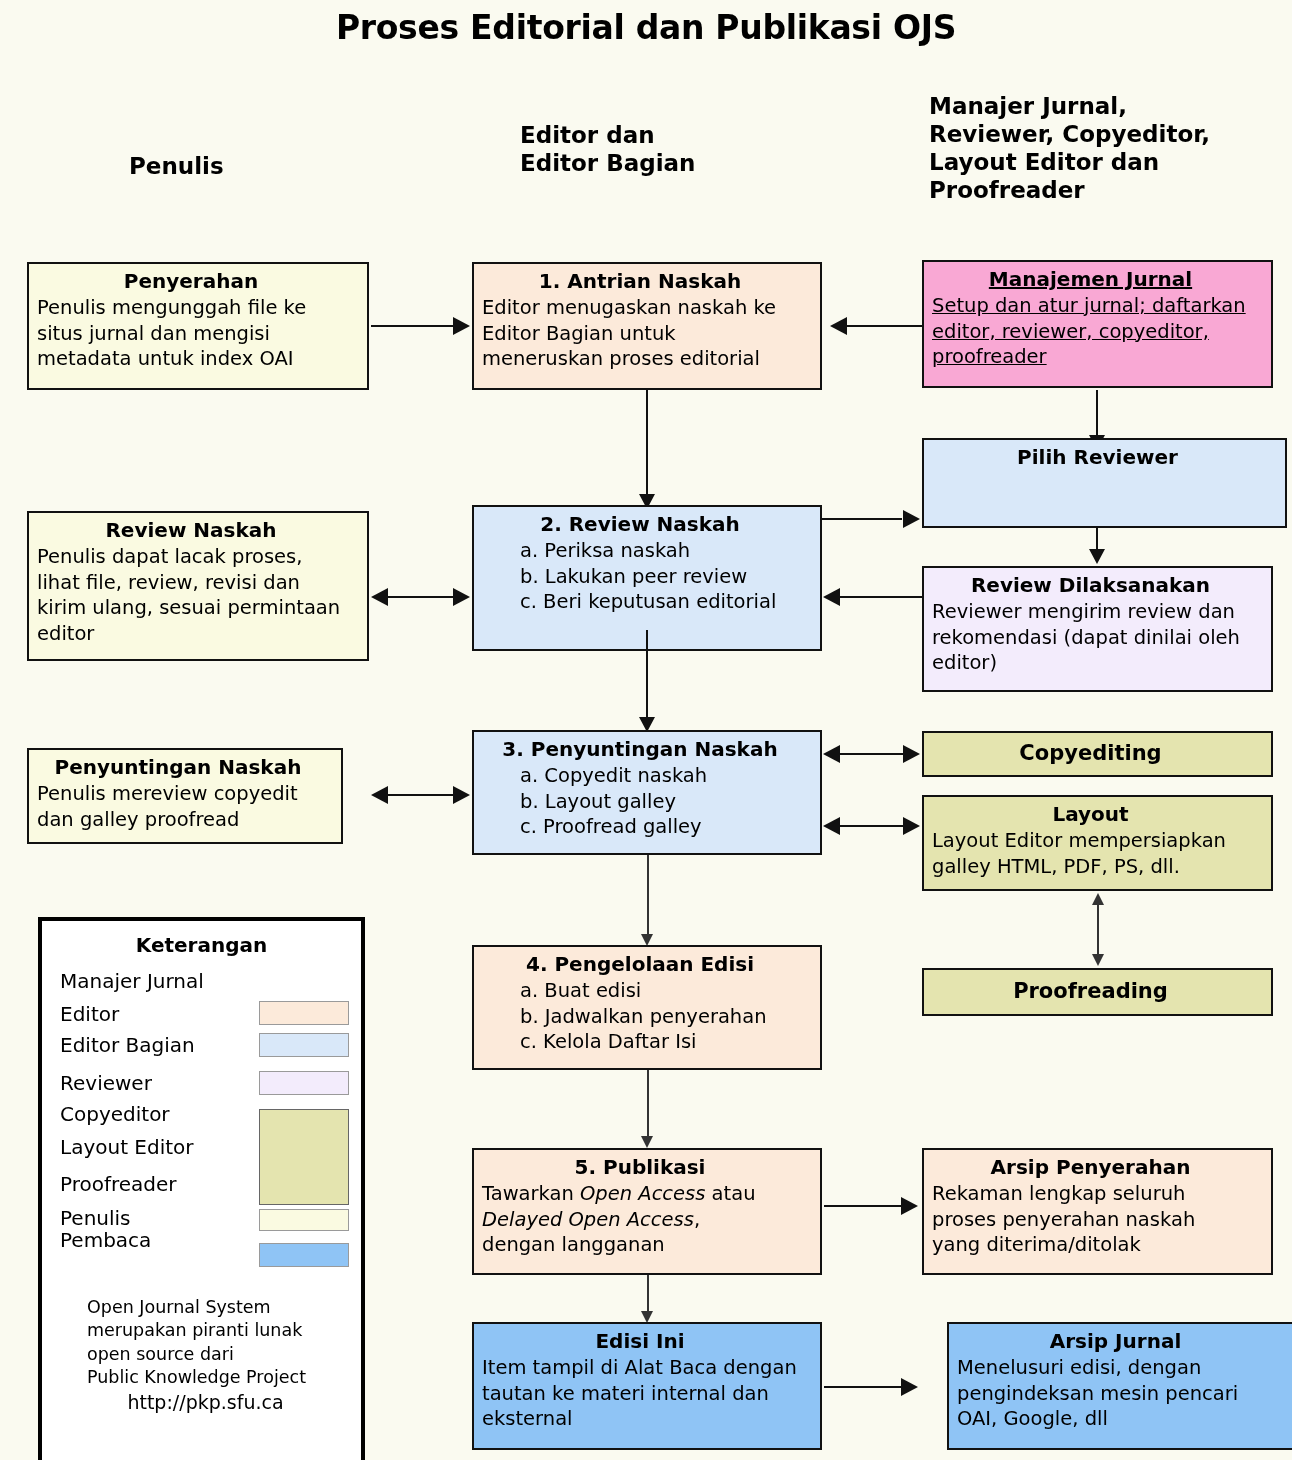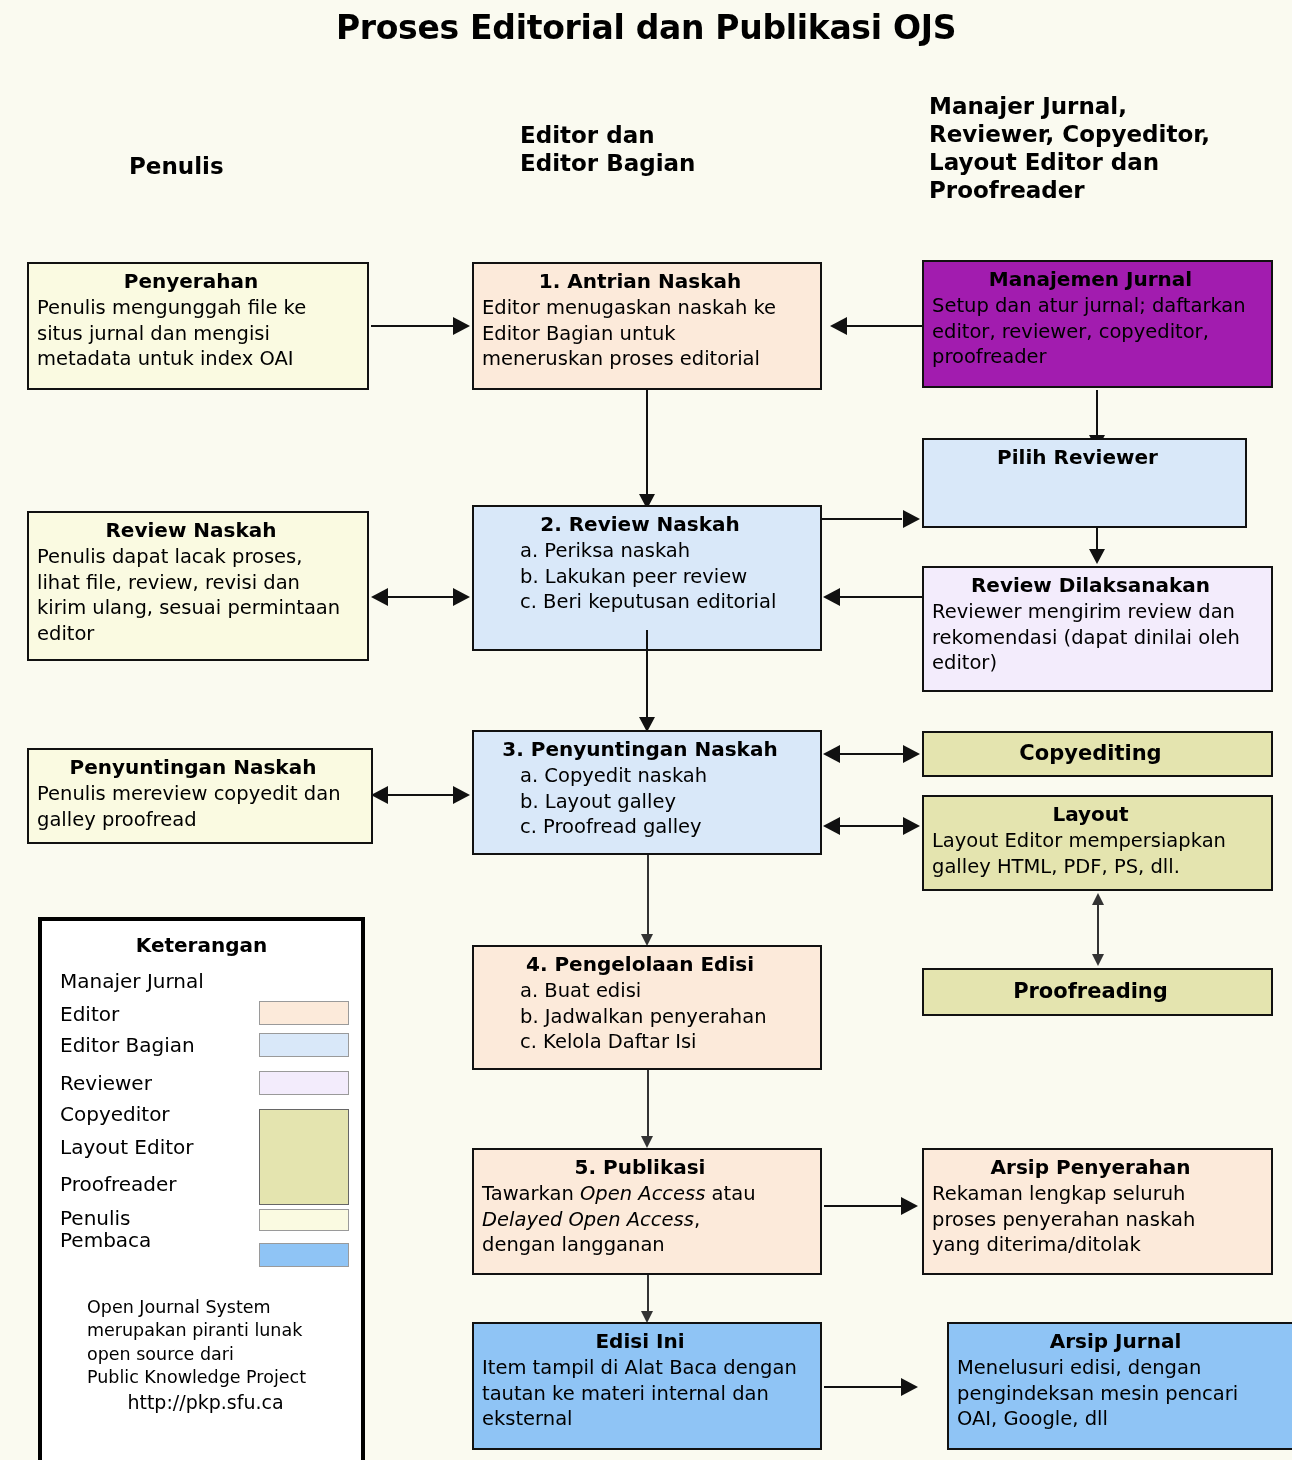--- a/index.html
+++ b/index.html
@@ -29,21 +29,21 @@
   .box .bt{display:block;text-align:center;font-weight:bold;font-size:20px;white-space:nowrap;}
   .box .bd{display:block;}
   .box.center-only{display:flex;align-items:center;justify-content:center;}
   .box.center-only .bt{font-size:21px;}
   .indent{display:block;padding-left:38px;}
 
   
   .f-author  {background:#FAFAE1;}
   .f-editor  {background:#FCEADA;}
   .f-section {background:#D9E8F9;}
-  .f-manager {background:#a21caf;}
+  .f-manager {background:#f9a8d4;text-decoration:underline;}
   .f-reviewer{background:#F3ECFC;}
   .f-copy    {background:#E4E4AF;}
   .f-reader  {background:#8FC4F5;}
 
   
   .legend{
     position:absolute;left:38px;top:917px;width:327px;height:690px;
     background:#FFFFFF;border:4px solid #000;box-sizing:border-box;
   }
   .legend .lt{text-align:center;font-size:20px;font-weight:bold;margin-top:12px;}
@@ -119,21 +119,21 @@
     <span class="bd">Penulis dapat lacak proses, lihat file, review, revisi dan kirim ulang, sesuai permintaan editor</span>
   </div>
 
   <div class="box f-section" style="left:472px;top:505px;width:350px;height:146px;">
     <span class="bt">2. Review Naskah</span>
     <span class="indent">a. Periksa naskah</span>
     <span class="indent">b. Lakukan peer review</span>
     <span class="indent">c. Beri keputusan editorial</span>
   </div>
 
-  <div class="box f-section" style="left:922px;top:438px;width:325px;height:90px;">
+  <div class="box f-section" style="left:922px;top:438px;width:365px;height:90px;">
     <span class="bt">Pilih Reviewer</span>
   </div>
 
   <div class="box f-reviewer" style="left:922px;top:566px;width:351px;height:126px;">
     <span class="bt">Review Dilaksanakan</span>
     <span class="bd">Reviewer mengirim review dan rekomendasi (dapat dinilai oleh editor)</span>
   </div>
 
   <div class="ln hline" style="left:388px;top:596px;width:66px;"></div>
   <div class="ah ah-l" style="left:371px;top:588px;"></div>
@@ -144,21 +144,21 @@
 
   <div class="ln hline" style="left:840px;top:596px;width:84px;"></div>
   <div class="ah ah-l" style="left:823px;top:588px;"></div>
 
   <div class="ln vline" style="left:1096px;top:528px;height:26px;"></div>
   <div class="ah ah-d" style="left:1089px;top:549px;"></div>
 
   <div class="ln vline" style="left:646px;top:630px;height:92px;"></div>
   <div class="ah ah-d" style="left:639px;top:717px;"></div>
 
-  <div class="box f-author" style="left:27px;top:748px;width:346px;height:96px;">
+  <div class="box f-author" style="left:27px;top:748px;width:316px;height:96px;">
     <span class="bt">Penyuntingan Naskah</span>
     <span class="bd">Penulis mereview copyedit dan galley proofread</span>
   </div>
 
   <div class="box f-section" style="left:472px;top:730px;width:350px;height:125px;">
     <span class="bt">3. Penyuntingan Naskah</span>
     <span class="indent">a. Copyedit naskah</span>
     <span class="indent">b. Layout galley</span>
     <span class="indent">c. Proofread galley</span>
   </div>

